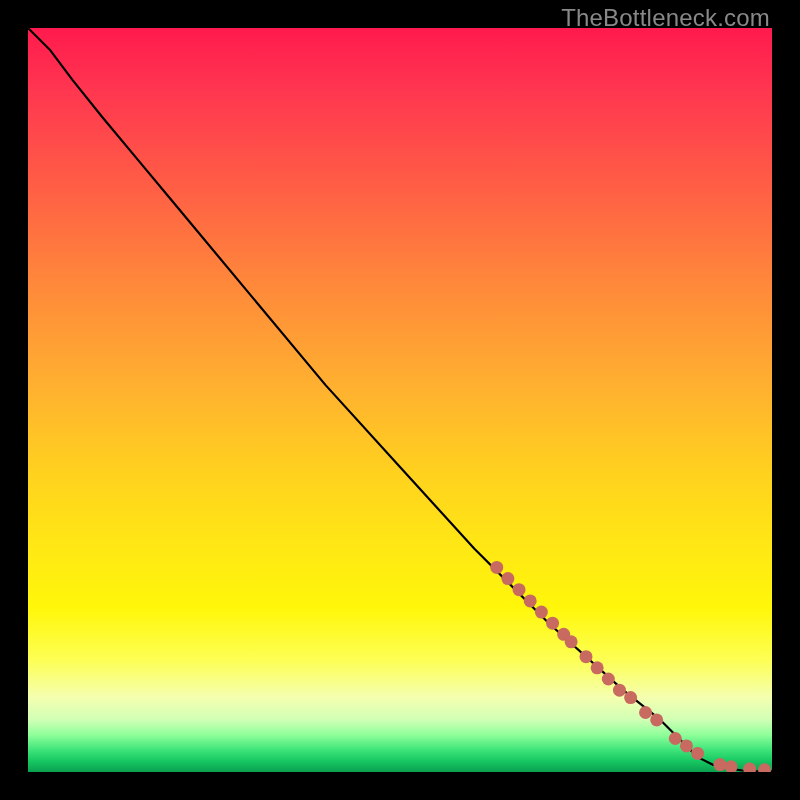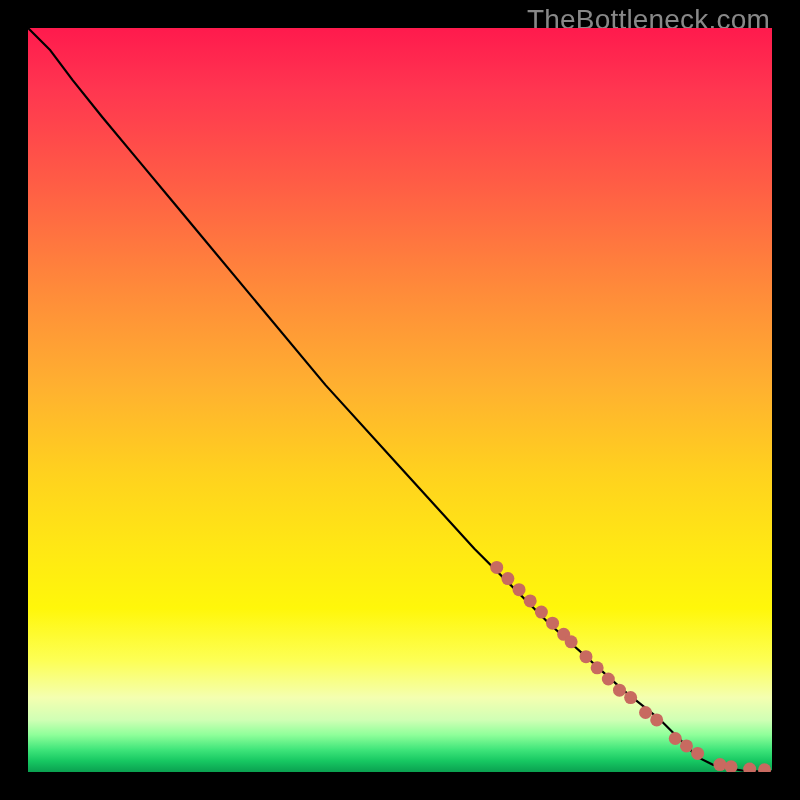--- a/index.html
+++ b/index.html
@@ -40,21 +40,21 @@
       #3fe57a 97%,
       #17c862 98.5%,
       #0aa050 100%
     );
   }
   .watermark {
     position: absolute;
     top: 4px;
     right: 30px;
     color: #888;
-    font-size: 28px;
+    font-size: 24px;
     font-weight: 500;
     letter-spacing: 0.2px;
     user-select: none;
   }
   svg.overlay {
     position: absolute;
     left: 0;
     top: 0;
     width: 744px;
     height: 744px;

